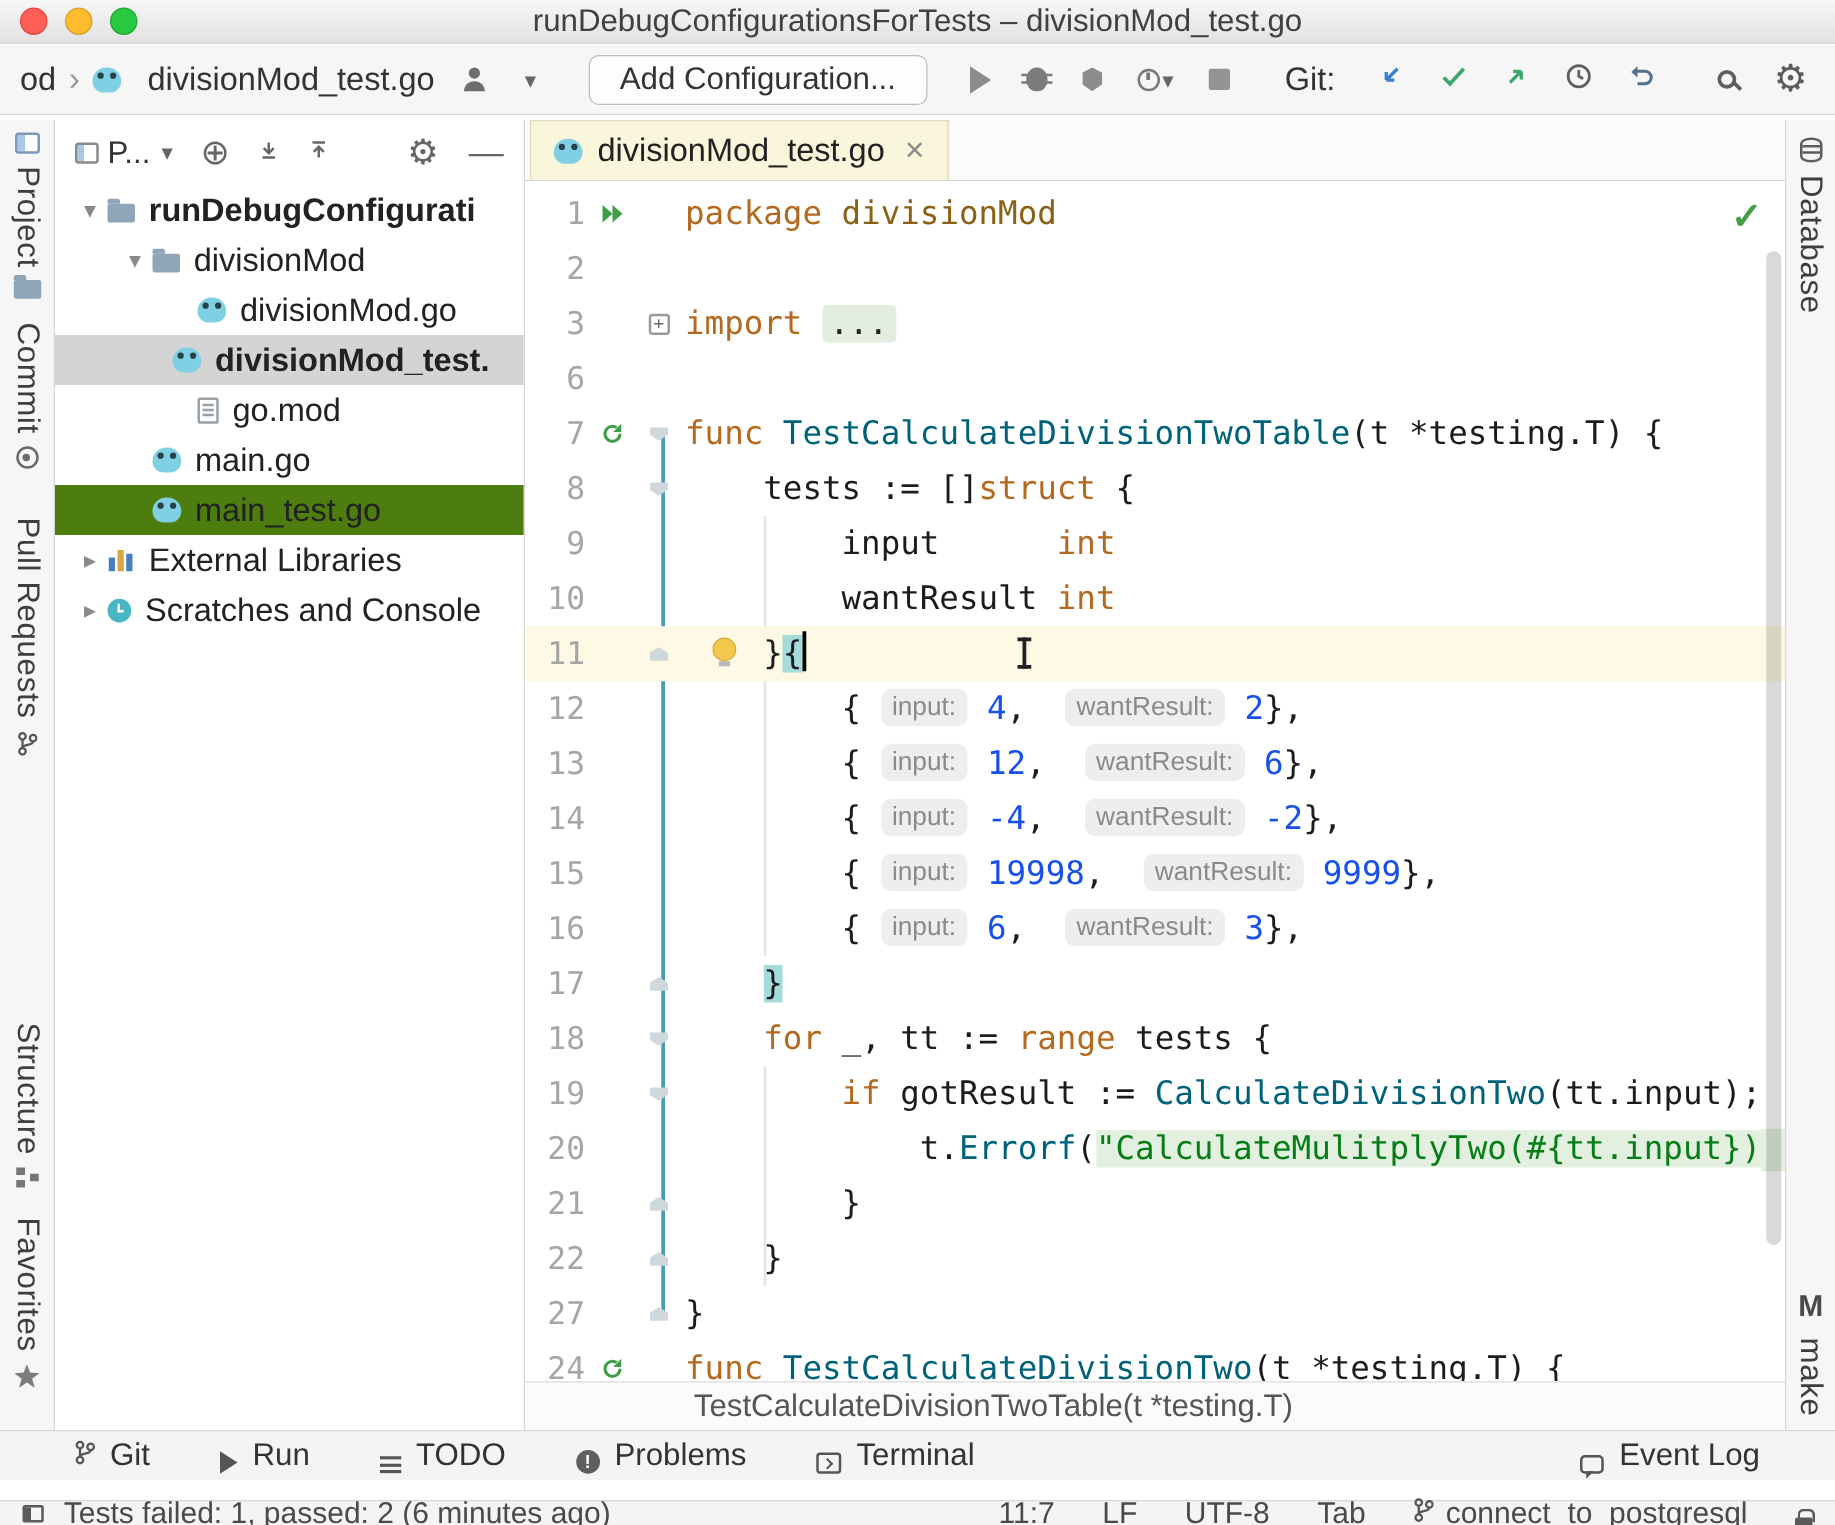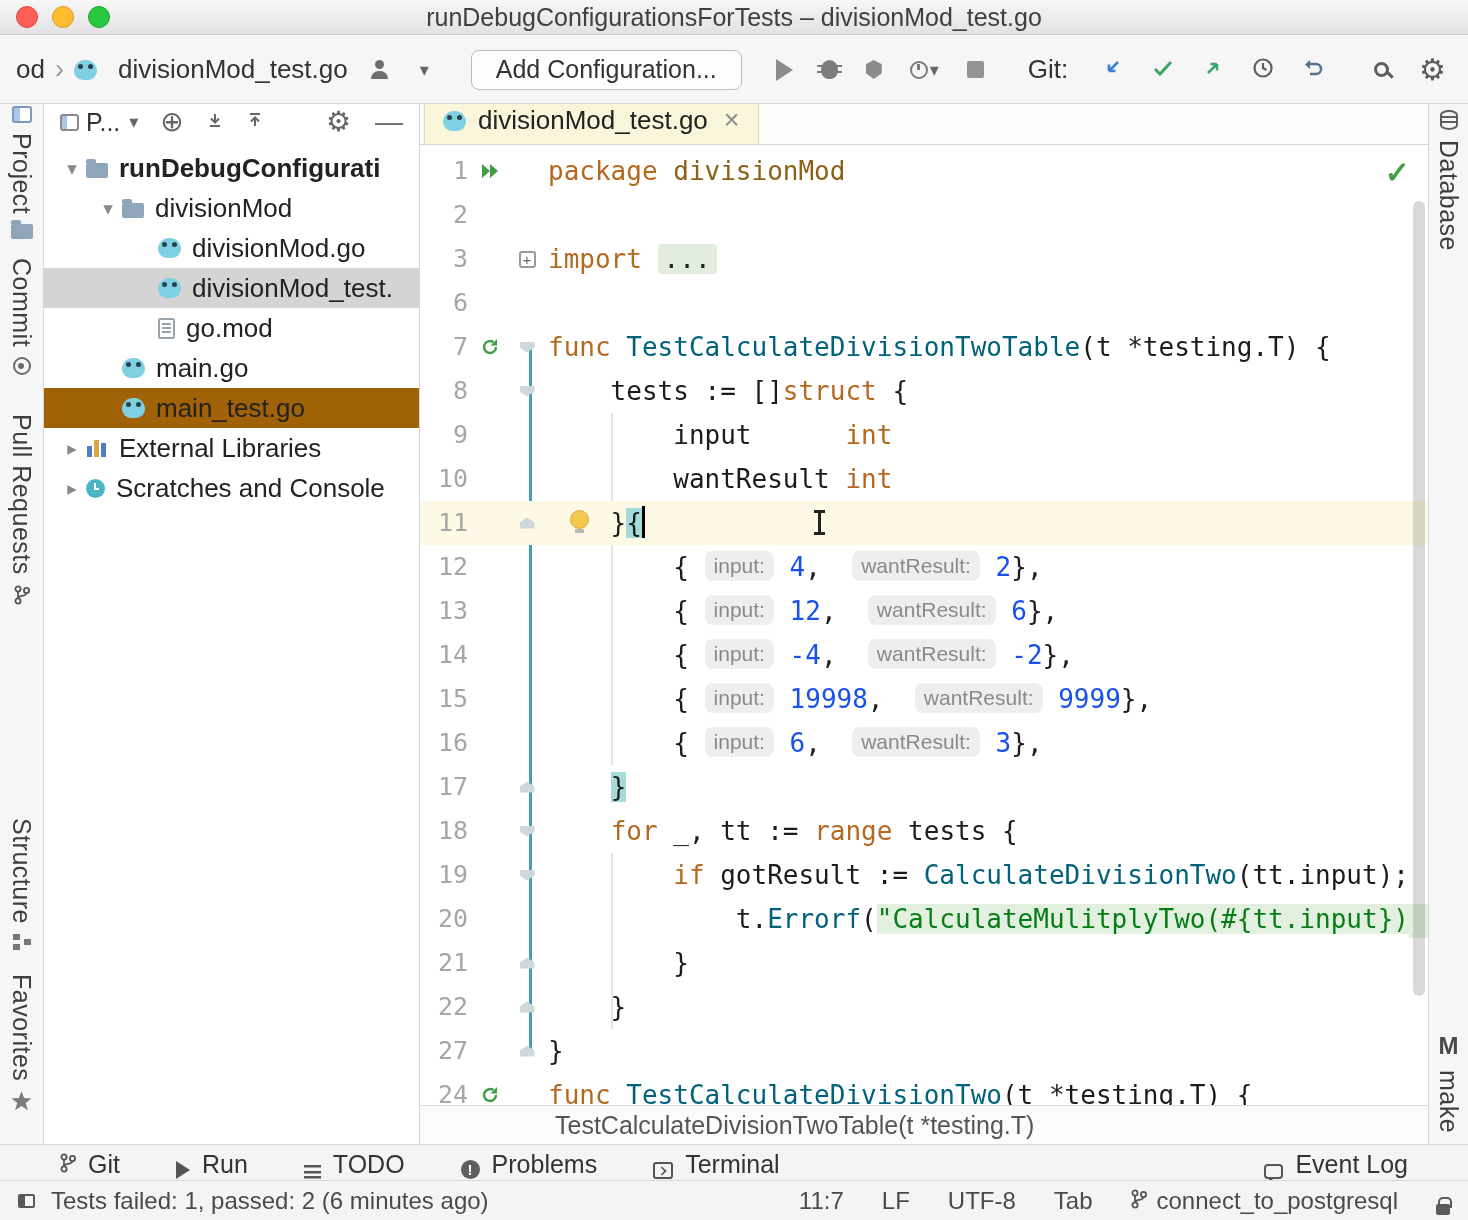--- a/index.html
+++ b/index.html
@@ -9,21 +9,21 @@
 
 .titlebar{position:absolute;top:0;left:0;width:1468px;height:35px;background:linear-gradient(#f7f7f7,#e2e2e2);border-bottom:1px solid #c9c9c9;display:flex;align-items:center;z-index:5}
 .traffic{position:absolute;left:16px;top:6px;display:flex;gap:14px}
 .tl{width:22px;height:22px;border-radius:50%;display:inline-block}
 .tl.red{background:#ff5f57;border:1px solid #e0443e}
 .tl.yellow{background:#febc2e;border:1px solid #d89e24}
 .tl.green{background:#28c840;border:1px solid #1ea433}
 .wtitle{margin:0 auto;font-size:25px;color:#404040;font-weight:normal}
 
 
-.toolbar{position:absolute;top:36px;left:0;width:1468px;height:68px;background:#f6f6f6;border-bottom:1px solid #d8d8d8;display:flex;align-items:center;padding:0 16px;z-index:4}
+.toolbar{position:absolute;top:36px;left:0;width:1468px;height:56px;background:#f6f6f6;border-bottom:1px solid #d8d8d8;display:flex;align-items:center;padding:0 16px;z-index:4}
 .tb-crumb{font-size:26px;color:#333;white-space:nowrap}
 .tb-sep{font-size:27px;color:#999;margin:0 10px}
 .crumb-file{display:flex;align-items:center;gap:10px}
 .addcfg{height:40px;padding:0 24px;border:1px solid #bcbcbc;border-radius:8px;background:#fdfdfd;font-size:25px;color:#333;display:flex;align-items:center;margin-left:42px;white-space:nowrap}
 .tbgroup{display:flex;align-items:center;gap:28px;margin-left:34px}
 .dd{font-size:18px;color:#666;margin-left:2px}
 .gitlabel{font-size:26px;color:#333;margin-left:44px}
 .tbright{margin-left:auto;display:flex;align-items:center;gap:30px;margin-right:6px}
 
 
@@ -62,21 +62,21 @@
 .project-panel{position:absolute;top:96px;left:44px;width:376px;bottom:76px;background:#fff;border-right:1px solid #d6d6d6;overflow:hidden;z-index:2}
 .pp-header{height:52px;display:flex;align-items:center;gap:22px;padding:0 16px}
 .ph-view{display:flex;align-items:center;gap:7px}
 .ic-ppanel{width:19px;height:17px;border:2px solid #8a8a8a;border-radius:3px;background:linear-gradient(to right,#a9c7e8 5px,#fff 5px)}
 .ph-label{font-size:25px;color:#333}
 .ph-glyph{font-size:28px;color:#666;line-height:1}
 .ph-right{margin-left:auto;display:flex;align-items:center;gap:24px}
 .tree{padding-top:0}
 .trow{height:40px;display:flex;align-items:center;font-size:26px;color:#222;white-space:nowrap;overflow:hidden}
 .trow.selected{background:#d4d4d4}
-.trow.highlight{background:#a16207}
+.trow.highlight{background:#4d7c0f}
 .chev{width:28px;font-size:19px;color:#8a8a8a;text-align:center;flex:none}
 .ticon{flex:none;margin-right:11px;display:inline-block}
 .tlabel{overflow:hidden;text-overflow:clip}
 .tlabel.bold{font-weight:bold}
 .ticon.folder{width:22px;height:15px;background:#8fa6ba;border-radius:2px;position:relative;margin-top:4px}
 .ticon.folder::before{content:"";position:absolute;top:-4px;left:0;width:10px;height:4px;background:#8fa6ba;border-radius:2px 2px 0 0}
 .ticon.go{width:23px;height:20px;background:#7fd0e2;border-radius:11px 11px 9px 9px;position:relative}
 .ticon.go::before,.ticon.go::after{content:"";position:absolute;top:4px;width:5px;height:5px;border-radius:50%;background:#27404a}
 .ticon.go::before{left:4px}.ticon.go::after{right:4px}
 .ticon.mod{width:17px;height:21px;border:2px solid #98a2a8;border-radius:2px;background:#fff;position:relative}
@@ -132,21 +132,21 @@
 .bb-run{width:0;height:0;border-left:14px solid #555;border-top:9px solid transparent;border-bottom:9px solid transparent}
 .bb-todo{width:17px;height:14px;background-image:linear-gradient(#555,#555),linear-gradient(#555,#555),linear-gradient(#555,#555);background-size:17px 2.5px;background-position:0 0,0 5.5px,0 11px;background-repeat:no-repeat}
 .bb-prob{width:19px;height:19px;background:#5f5f5f;border-radius:50%;color:#fff;font-size:15px;font-weight:bold;text-align:center;line-height:19px}
 .bb-prob::before{content:"!"}
 .bb-term{width:20px;height:17px;border:2px solid #555;border-radius:3px;position:relative}
 .bb-term::before{content:"";position:absolute;left:3px;top:3px;width:6px;height:6px;border-right:2px solid #555;border-bottom:2px solid #555;transform:rotate(-45deg) scale(.8)}
 .bb-bubble{width:19px;height:15px;border:2px solid #555;border-radius:4px;position:relative}
 .bb-bubble::after{content:"";position:absolute;left:3px;bottom:-6px;width:0;height:0;border-top:6px solid #555;border-right:6px solid transparent}
 
 
-.statusbar{position:absolute;left:0;right:0;bottom:0;height:40px;background:#f4f4f4;border-top:1px solid #d8d8d8;display:flex;align-items:center;padding:0 18px;font-size:24px;color:#4a4a4a;z-index:5}
+.statusbar{position:absolute;left:0;right:0;bottom:0;height:20px;background:#f4f4f4;border-top:1px solid #d8d8d8;display:flex;align-items:center;padding:0 18px;font-size:24px;color:#4a4a4a;z-index:5}
 .sb-left{display:flex;align-items:center;gap:16px}
 .ic-twtoggle{width:17px;height:14px;border:2px solid #5a5a5a;border-radius:2px;background:linear-gradient(to right,#5a5a5a 5px,transparent 5px)}
 .sb-right{margin-left:auto;display:flex;align-items:flex-end;gap:38px}
 .sb-branch{display:flex;align-items:center;gap:10px}
 .i-lock{width:14px;height:11px;background:#5a5a5a;border-radius:2px;position:relative;margin-top:7px}
 .i-lock::before{content:"";position:absolute;left:2px;top:-7px;width:10px;height:9px;border:2px solid #5a5a5a;border-bottom:none;border-radius:5px 5px 0 0}
 </style>
 </head>
 <body>
 
@@ -275,21 +275,21 @@
       <div class="trow" style="padding-left: 50px;">
         <span class="chev">▾</span>
         <span class="ticon folder"></span>
         <span class="tlabel">divisionMod</span>
       </div>
       <div class="trow" style="padding-left: 86px;">
         <span class="chev"></span>
         <span class="ticon go"></span>
         <span class="tlabel">divisionMod.go</span>
       </div>
-      <div class="trow selected" style="padding-left: 86px;">
+      <div class="trow selected" style="padding-left: 66px; font-weight: bold;">
         <span class="chev"></span>
         <span class="ticon go"></span>
         <span class="tlabel">divisionMod_test.</span>
       </div>
       <div class="trow" style="padding-left: 86px;">
         <span class="chev"></span>
         <span class="ticon mod"></span>
         <span class="tlabel">go.mod</span>
       </div>
       <div class="trow" style="padding-left: 50px;">

